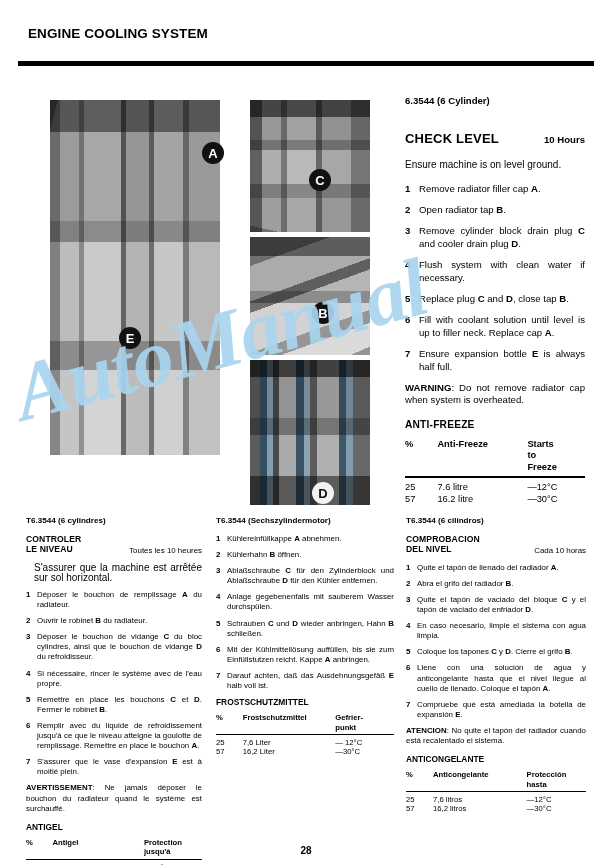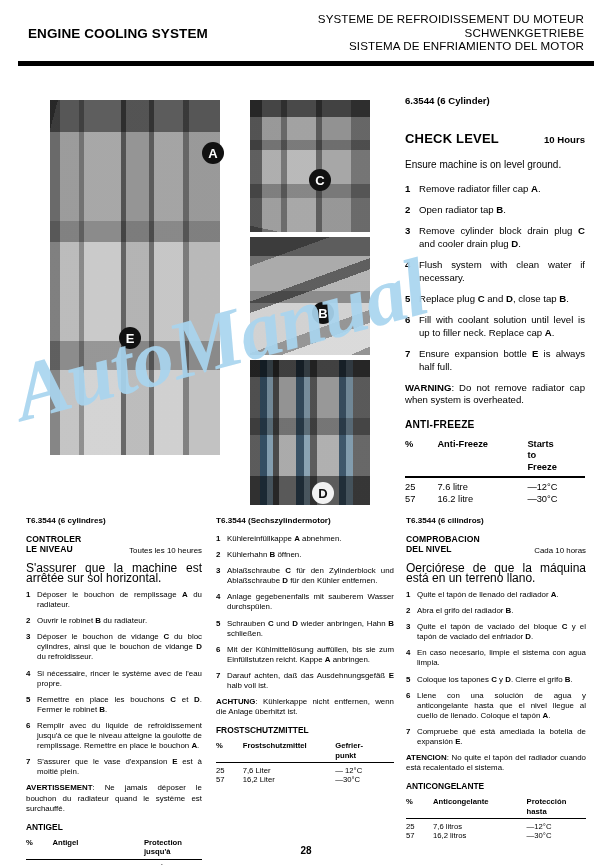--- a/index.html
+++ b/index.html
@@ -207,24 +207,25 @@
     font-weight: bold;
     line-height: 10.4px;
     letter-spacing: 0.1px;
   }
   .l-interval {
     font-size: 7.9px;
     white-space: nowrap;
     padding-left: 6px;
   }
   .l-lead {
-    font-size: 12px;
+    font-size: 10px;
     line-height: 10.1px;
     margin-bottom: 7px;
     text-align: justify;
+    margin-left: 8px;
   }
   .l-step {
     display: flex;
     font-size: 7.9px;
     line-height: 10.1px;
     margin-bottom: 6px;
   }
   .l-step-num { width: 11px; flex: 0 0 11px; font-weight: bold; }
   .l-step-txt { flex: 1; text-align: justify; }
   .l-warn {
@@ -287,25 +288,20 @@
     font-family: "Liberation Serif", serif;
   }
 </style>
 </head>
 <body>
 
 <div id="page">
 
   <div id="header">
     <div id="header-title">ENGINE COOLING SYSTEM</div>
-    <div id="header-langs">
-      <span class="header-lang-line">SYSTEME DE REFROIDISSEMENT DU MOTEUR</span>
-      <span class="header-lang-line">SCHWENKGETRIEBE</span>
-      <span class="header-lang-line">SISTEMA DE ENFRIAMIENTO DEL MOTOR</span>
-    </div>
     <div id="header-rule"></div>
   </div>
 
   <div class="photo ph-a" style="left:50px; top:100px; width:170px; height:355px;">
     <div class="photo-inner"></div>
   </div>
   <div class="callout dark" style="left:202px; top:142px;">A</div>
   <div class="callout dark" style="left:119px; top:327px;">E</div>
 
   <div class="photo ph-c" style="left:250px; top:100px; width:120px; height:132px;">
@@ -488,23 +484,20 @@
       </div>
       <div class="l-step">
         <span class="l-step-num">6</span>
         <span class="l-step-txt">Mit der Kühlmittellösung auffüllen, bis sie zum Einfüllstutzen reicht. Kappe <b>A</b> anbringen.</span>
       </div>
       <div class="l-step">
         <span class="l-step-num">7</span>
         <span class="l-step-txt">Darauf achten, daß das Ausdehnungsgefäß <b>E</b> halb voll ist.</span>
       </div>
     </div>
-    <div class="l-warn">
-      <span class="warn-lbl">ACHTUNG</span><span>: Kühlerkappe nicht entfernen, wenn die Anlage überhitzt ist.</span>
-    </div>
     <div class="l-af-title">FROSTSCHUTZMITTEL</div>
     <table class="laf">
       <thead>
         <tr class="hdr">
           <th class="laf-c1">%</th>
           <th class="laf-c2">Frostschutzmittel</th>
           <th class="laf-c3">
             <span style="display:block">Gefrier-</span>
             <span style="display:block">punkt</span>
           </th>
@@ -527,21 +520,20 @@
 
   <div class="lcol" id="col-es">
     <div class="l-code">T6.3544 (6 cilindros)</div>
     <div class="l-head">
       <span class="l-title">
         <span style="display:block">COMPROBACION</span>
         <span style="display:block">DEL NIVEL</span>
       </span>
       <span class="l-interval">Cada 10 horas</span>
     </div>
-    <div class="l-lead">Oerciórese de que la máquina está en un terreno llano.</div>
     <div>
       <div class="l-step">
         <span class="l-step-num">1</span>
         <span class="l-step-txt">Quite el tapón de llenado del radiador <b>A</b>.</span>
       </div>
       <div class="l-step">
         <span class="l-step-num">2</span>
         <span class="l-step-txt">Abra el grifo del radiador <b>B</b>.</span>
       </div>
       <div class="l-step">

